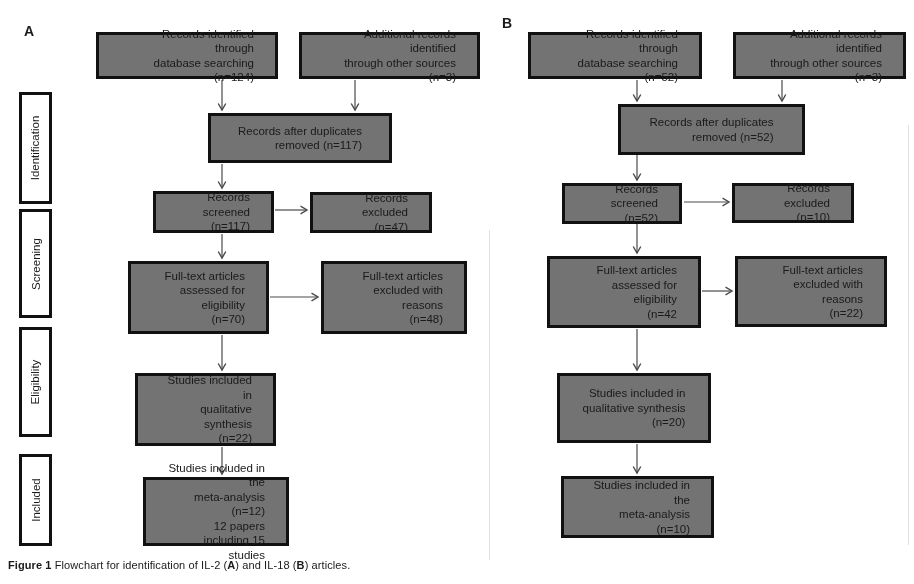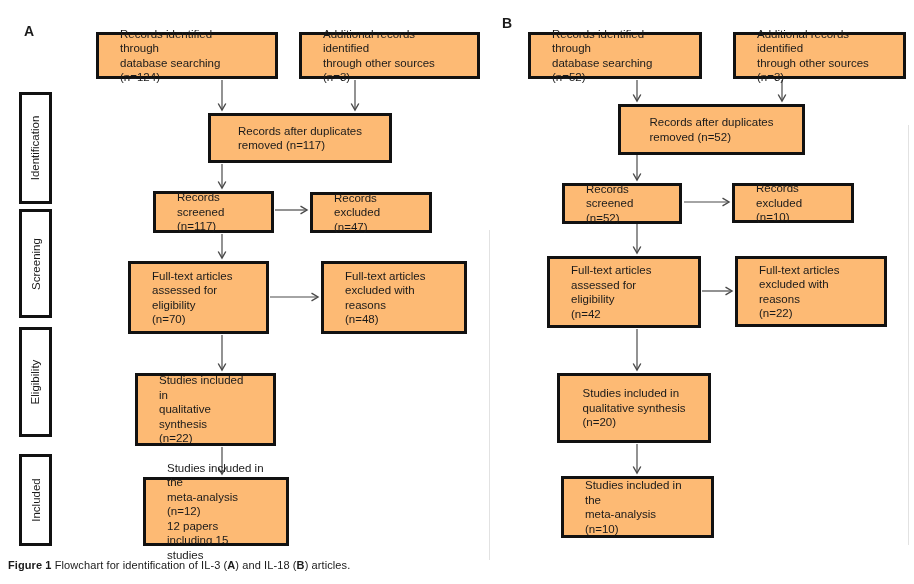--- a/index.html
+++ b/index.html
@@ -28,25 +28,25 @@
   }
   .panel-label {
     position: absolute;
     font-size: 14px;
     font-weight: bold;
     color: var(--text);
   }
   .box {
     position: absolute;
     border: 3px solid var(--box-border);
-    background: #fdba74;
+    background: #737373;
     display: flex;
     align-items: center;
     justify-content: center;
-    text-align: left;
+    text-align: right;
     white-space: pre-line;
     font-size: 11.5px;
     line-height: 14.5px;
     padding: 1px 21px;
   }
   .stage-box {
     position: absolute;
     border: 3px solid var(--box-border);
     background: #fff;
     display: flex;
@@ -162,16 +162,16 @@
   <div class="box" style="left:735px; top:256px; width:152px; height:71px;">Full-text articles
 excluded with reasons
 (n=22)</div>
   <div class="box" style="left:557px; top:373px; width:154px; height:70px;">Studies included in
 qualitative synthesis
 (n=20)</div>
   <div class="box" style="left:561px; top:476px; width:153px; height:62px;">Studies included in the
 meta-analysis (n=10)</div>
 
   <div class="caption">
-    <span class="b">Figure 1</span><span> Flowchart for identification of IL-3 (</span><span class="b">A</span><span>) and IL-18 (</span><span class="b">B</span><span>) articles.</span>
+    <span class="b">Figure 1</span><span> Flowchart for identification of IL-2 (</span><span class="b">A</span><span>) and IL-18 (</span><span class="b">B</span><span>) articles.</span>
   </div>
 
 </div>
 
 </body></html>

